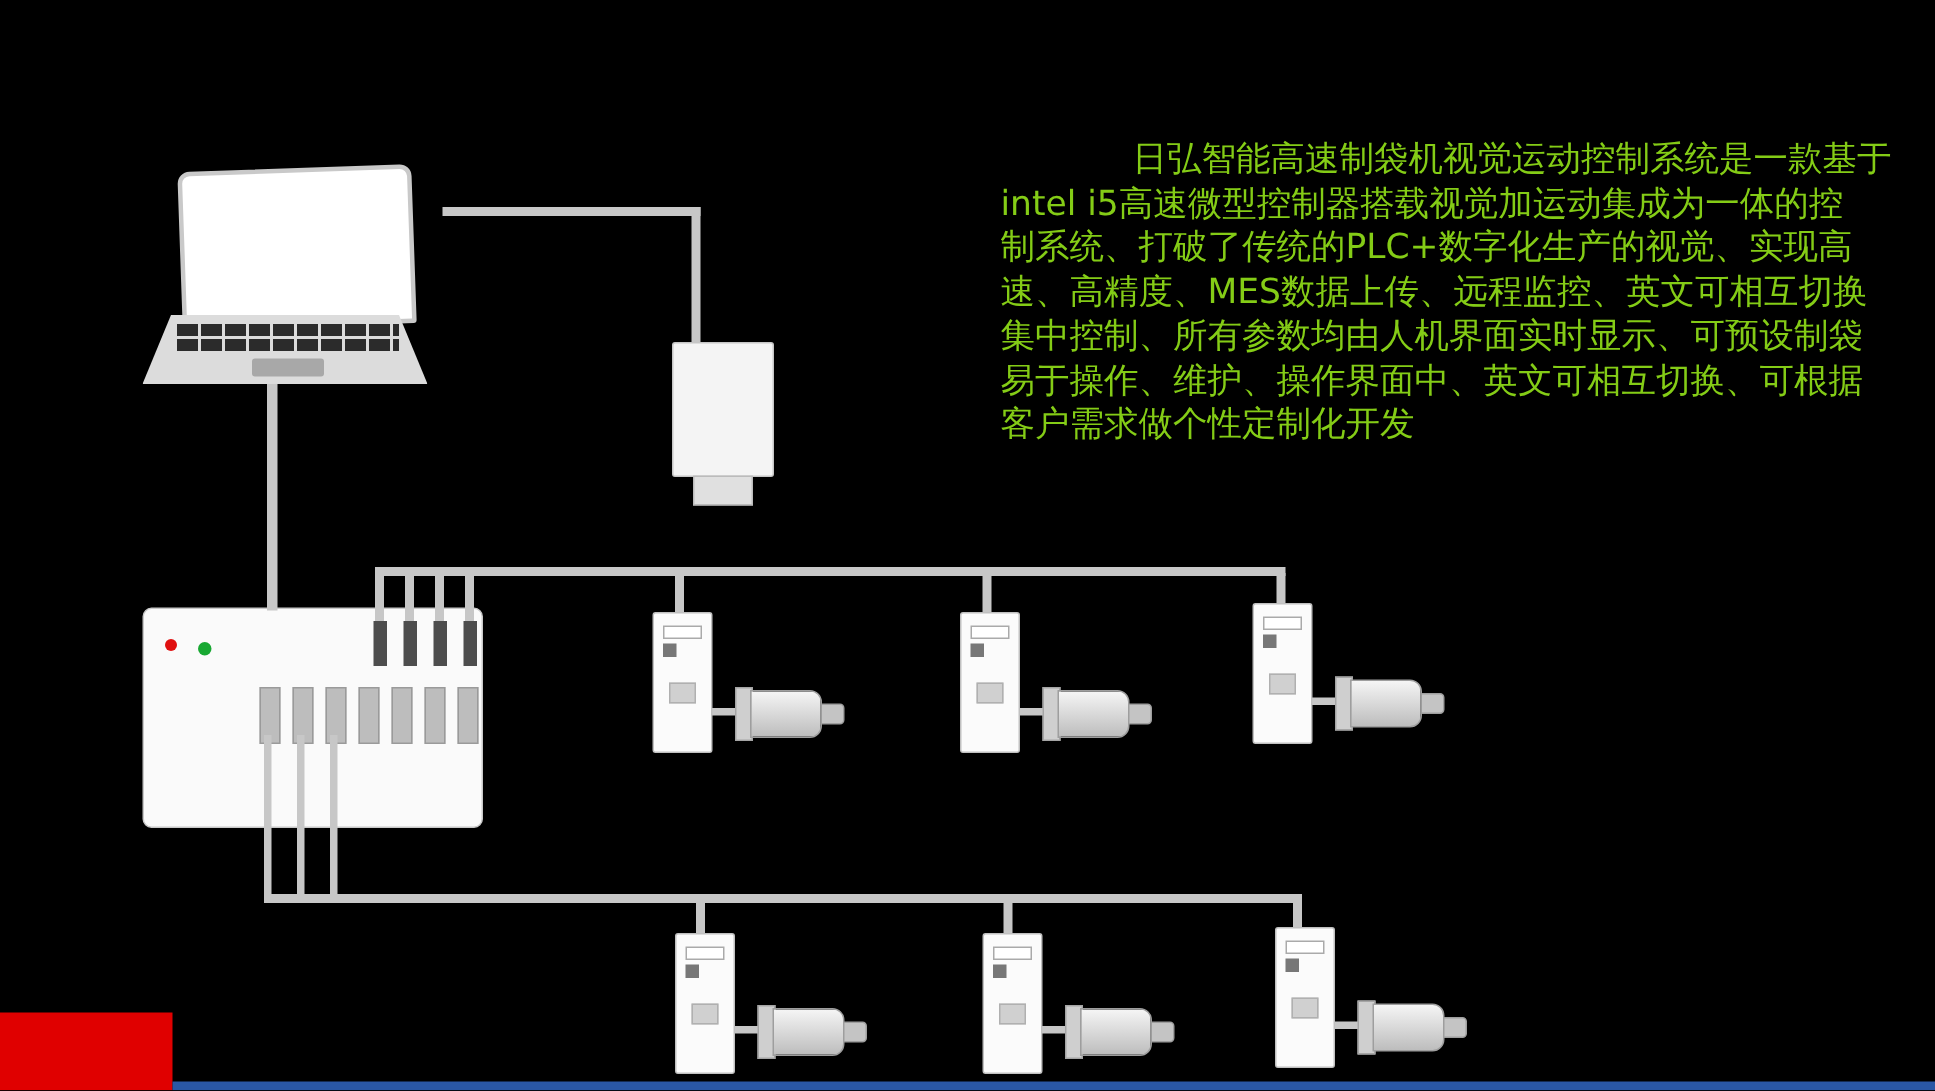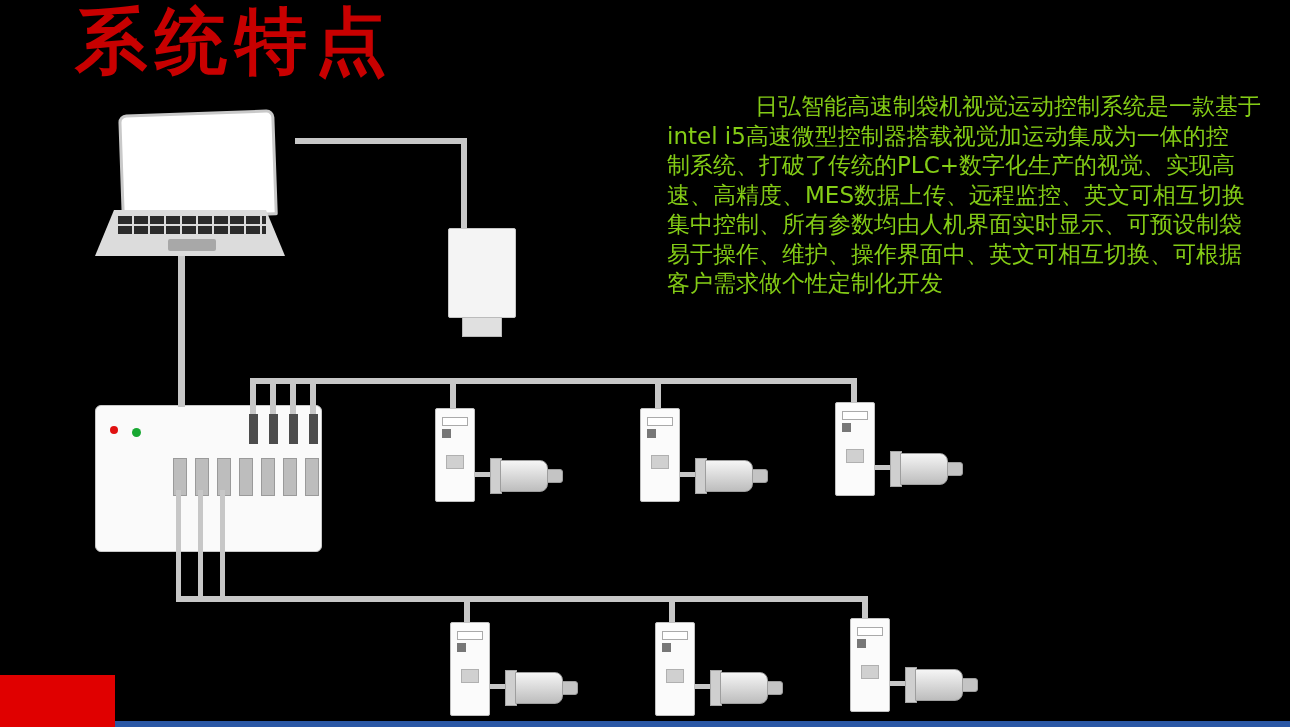--- a/index.html
+++ b/index.html
@@ -50,21 +50,20 @@
   .motor-shaft{position:absolute;left:57px;top:11px;width:14px;height:12px;background:#c4c4c4;
     border:1px solid #9e9e9e;border-radius:0 3px 3px 0;}
   #footer-red{left:0;top:675px;width:115px;height:52px;background:#e00000;z-index:5;}
   #footer-blue{left:115px;top:721px;width:1175px;height:6px;background:#2a57a5;z-index:5;}
 </style>
 </head>
 <body>
 
 <div id="slide">
 
-  <div id="title">系统特点</div>
 
   <div id="paragraph">
     <div class="para-line indent">日弘智能高速制袋机视觉运动控制系统是一款基于</div>
     <div class="para-line">intel i5高速微型控制器搭载视觉加运动集成为一体的控</div>
     <div class="para-line">制系统、打破了传统的PLC+数字化生产的视觉、实现高</div>
     <div class="para-line">速、高精度、MES数据上传、远程监控、英文可相互切换</div>
     <div class="para-line">集中控制、所有参数均由人机界面实时显示、可预设制袋</div>
     <div class="para-line">易于操作、维护、操作界面中、英文可相互切换、可根据</div>
     <div class="para-line">客户需求做个性定制化开发</div>
   </div>

